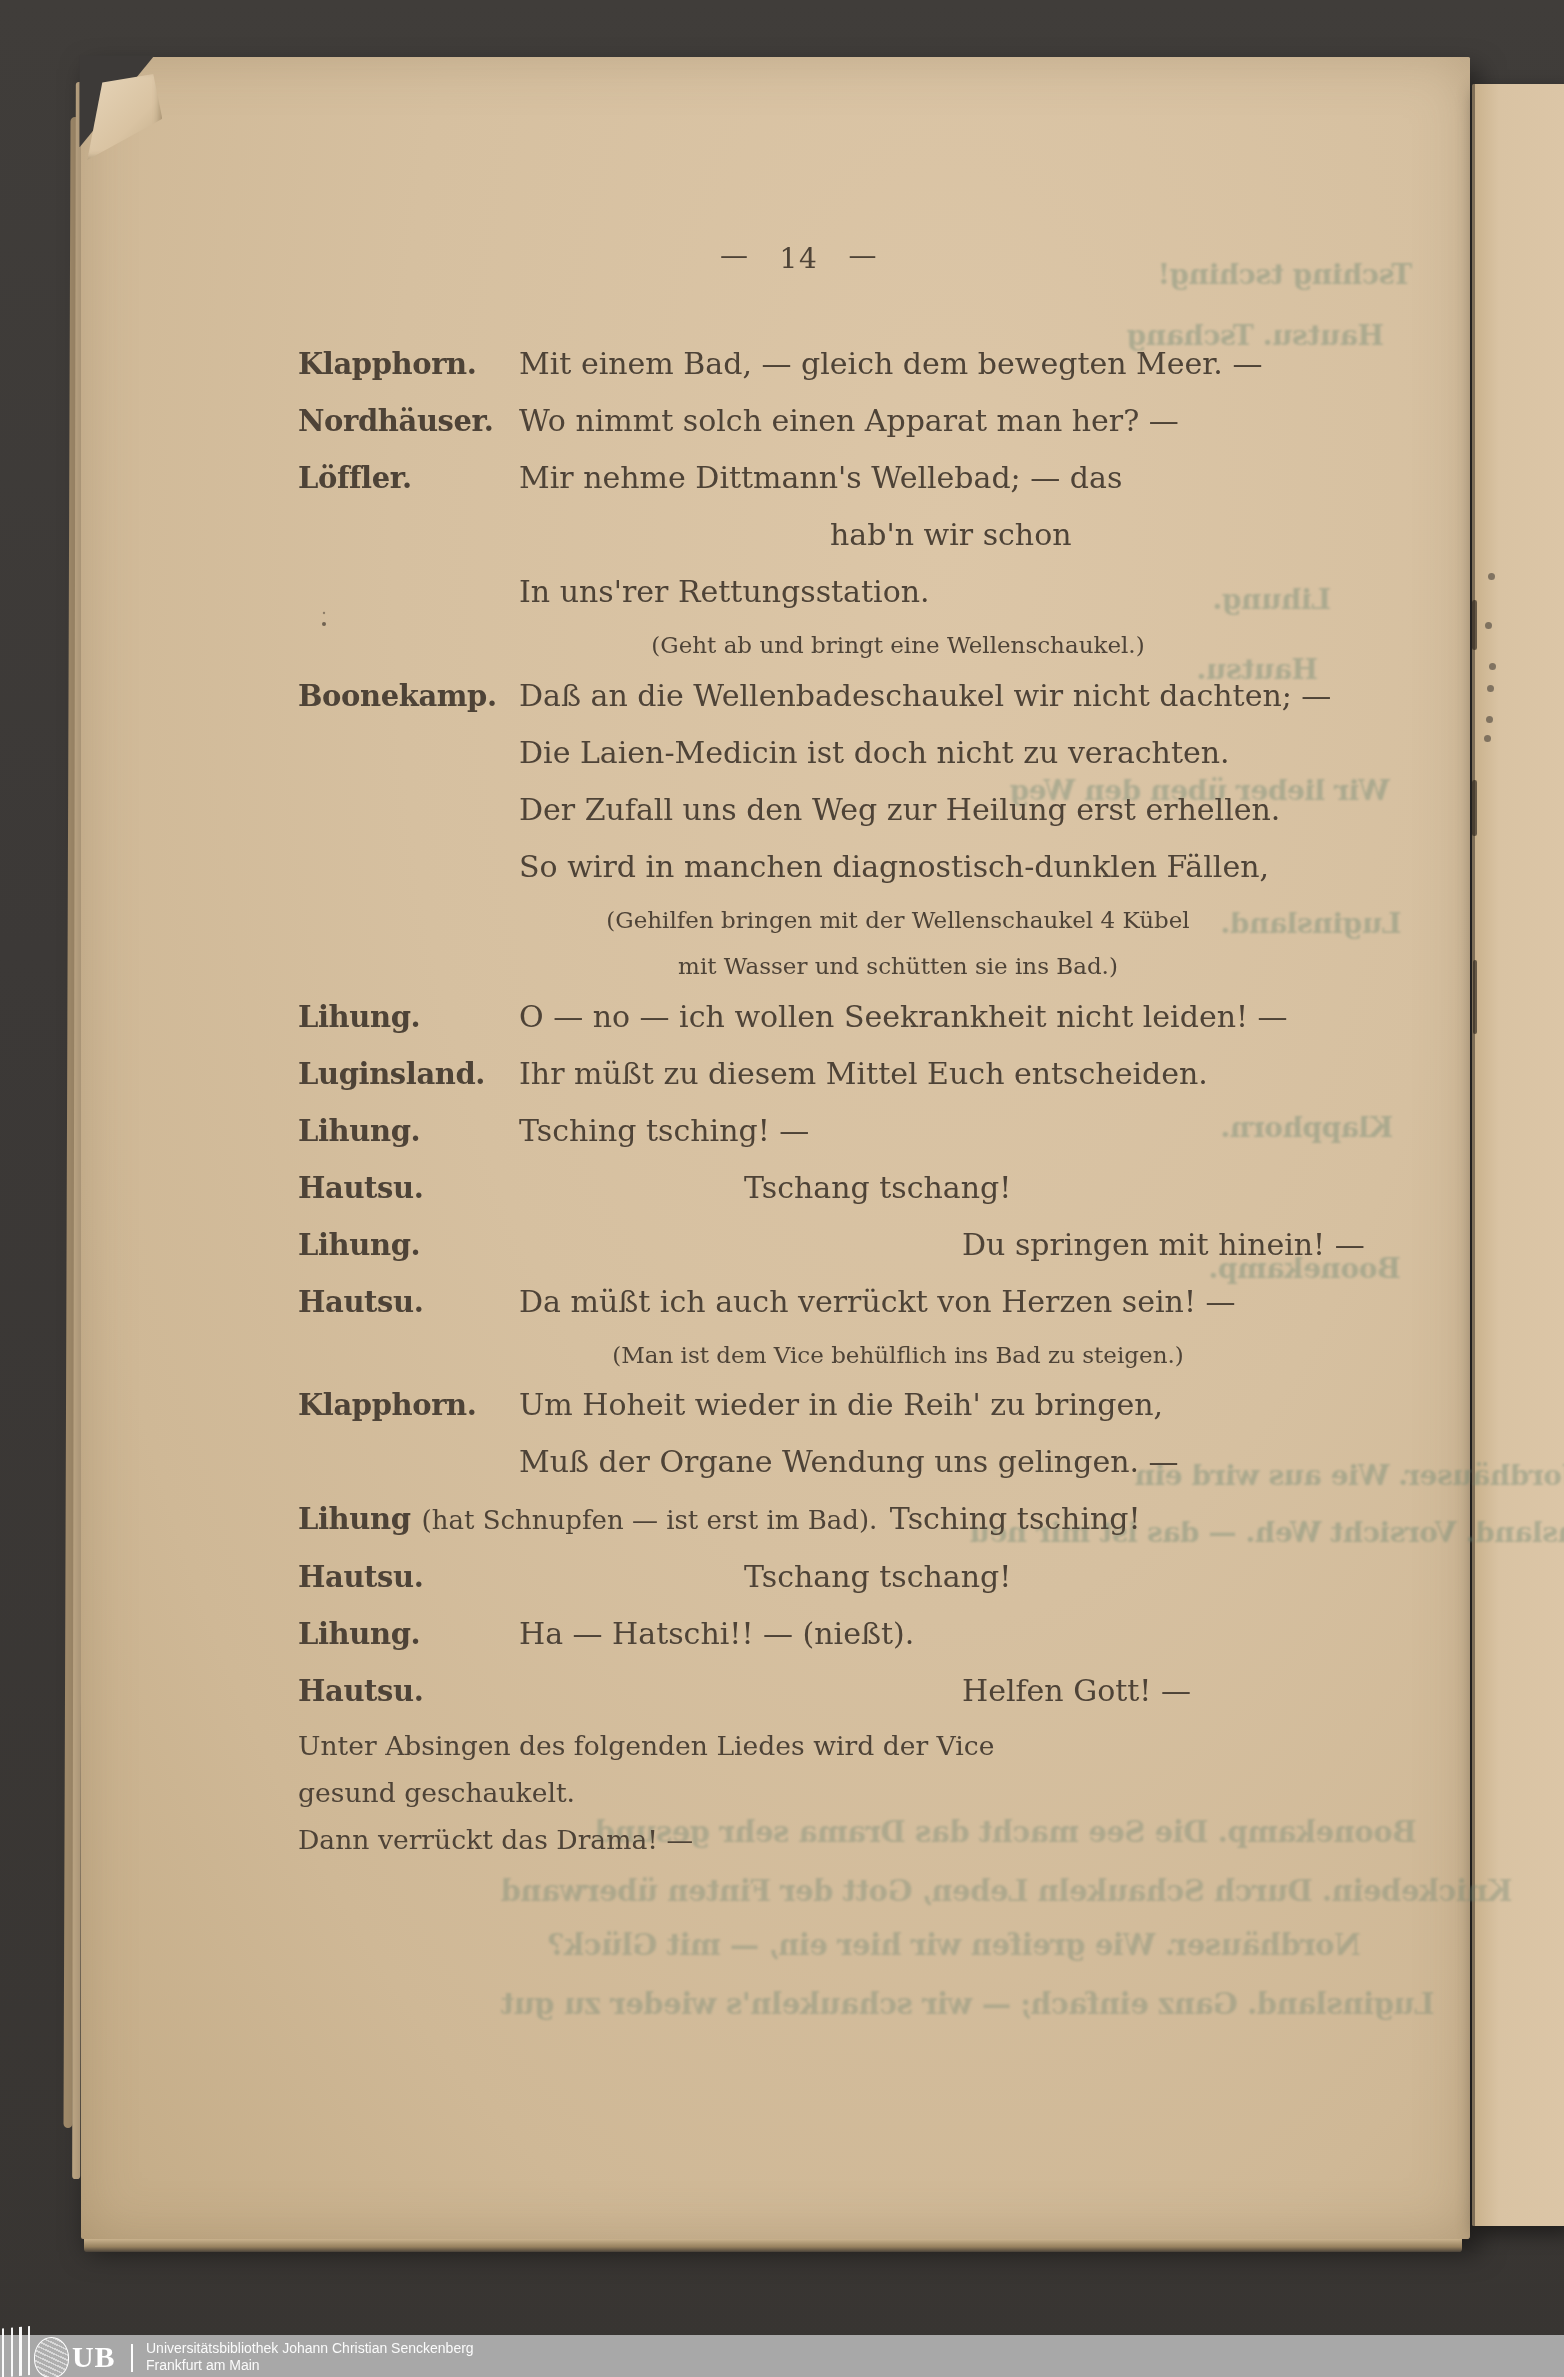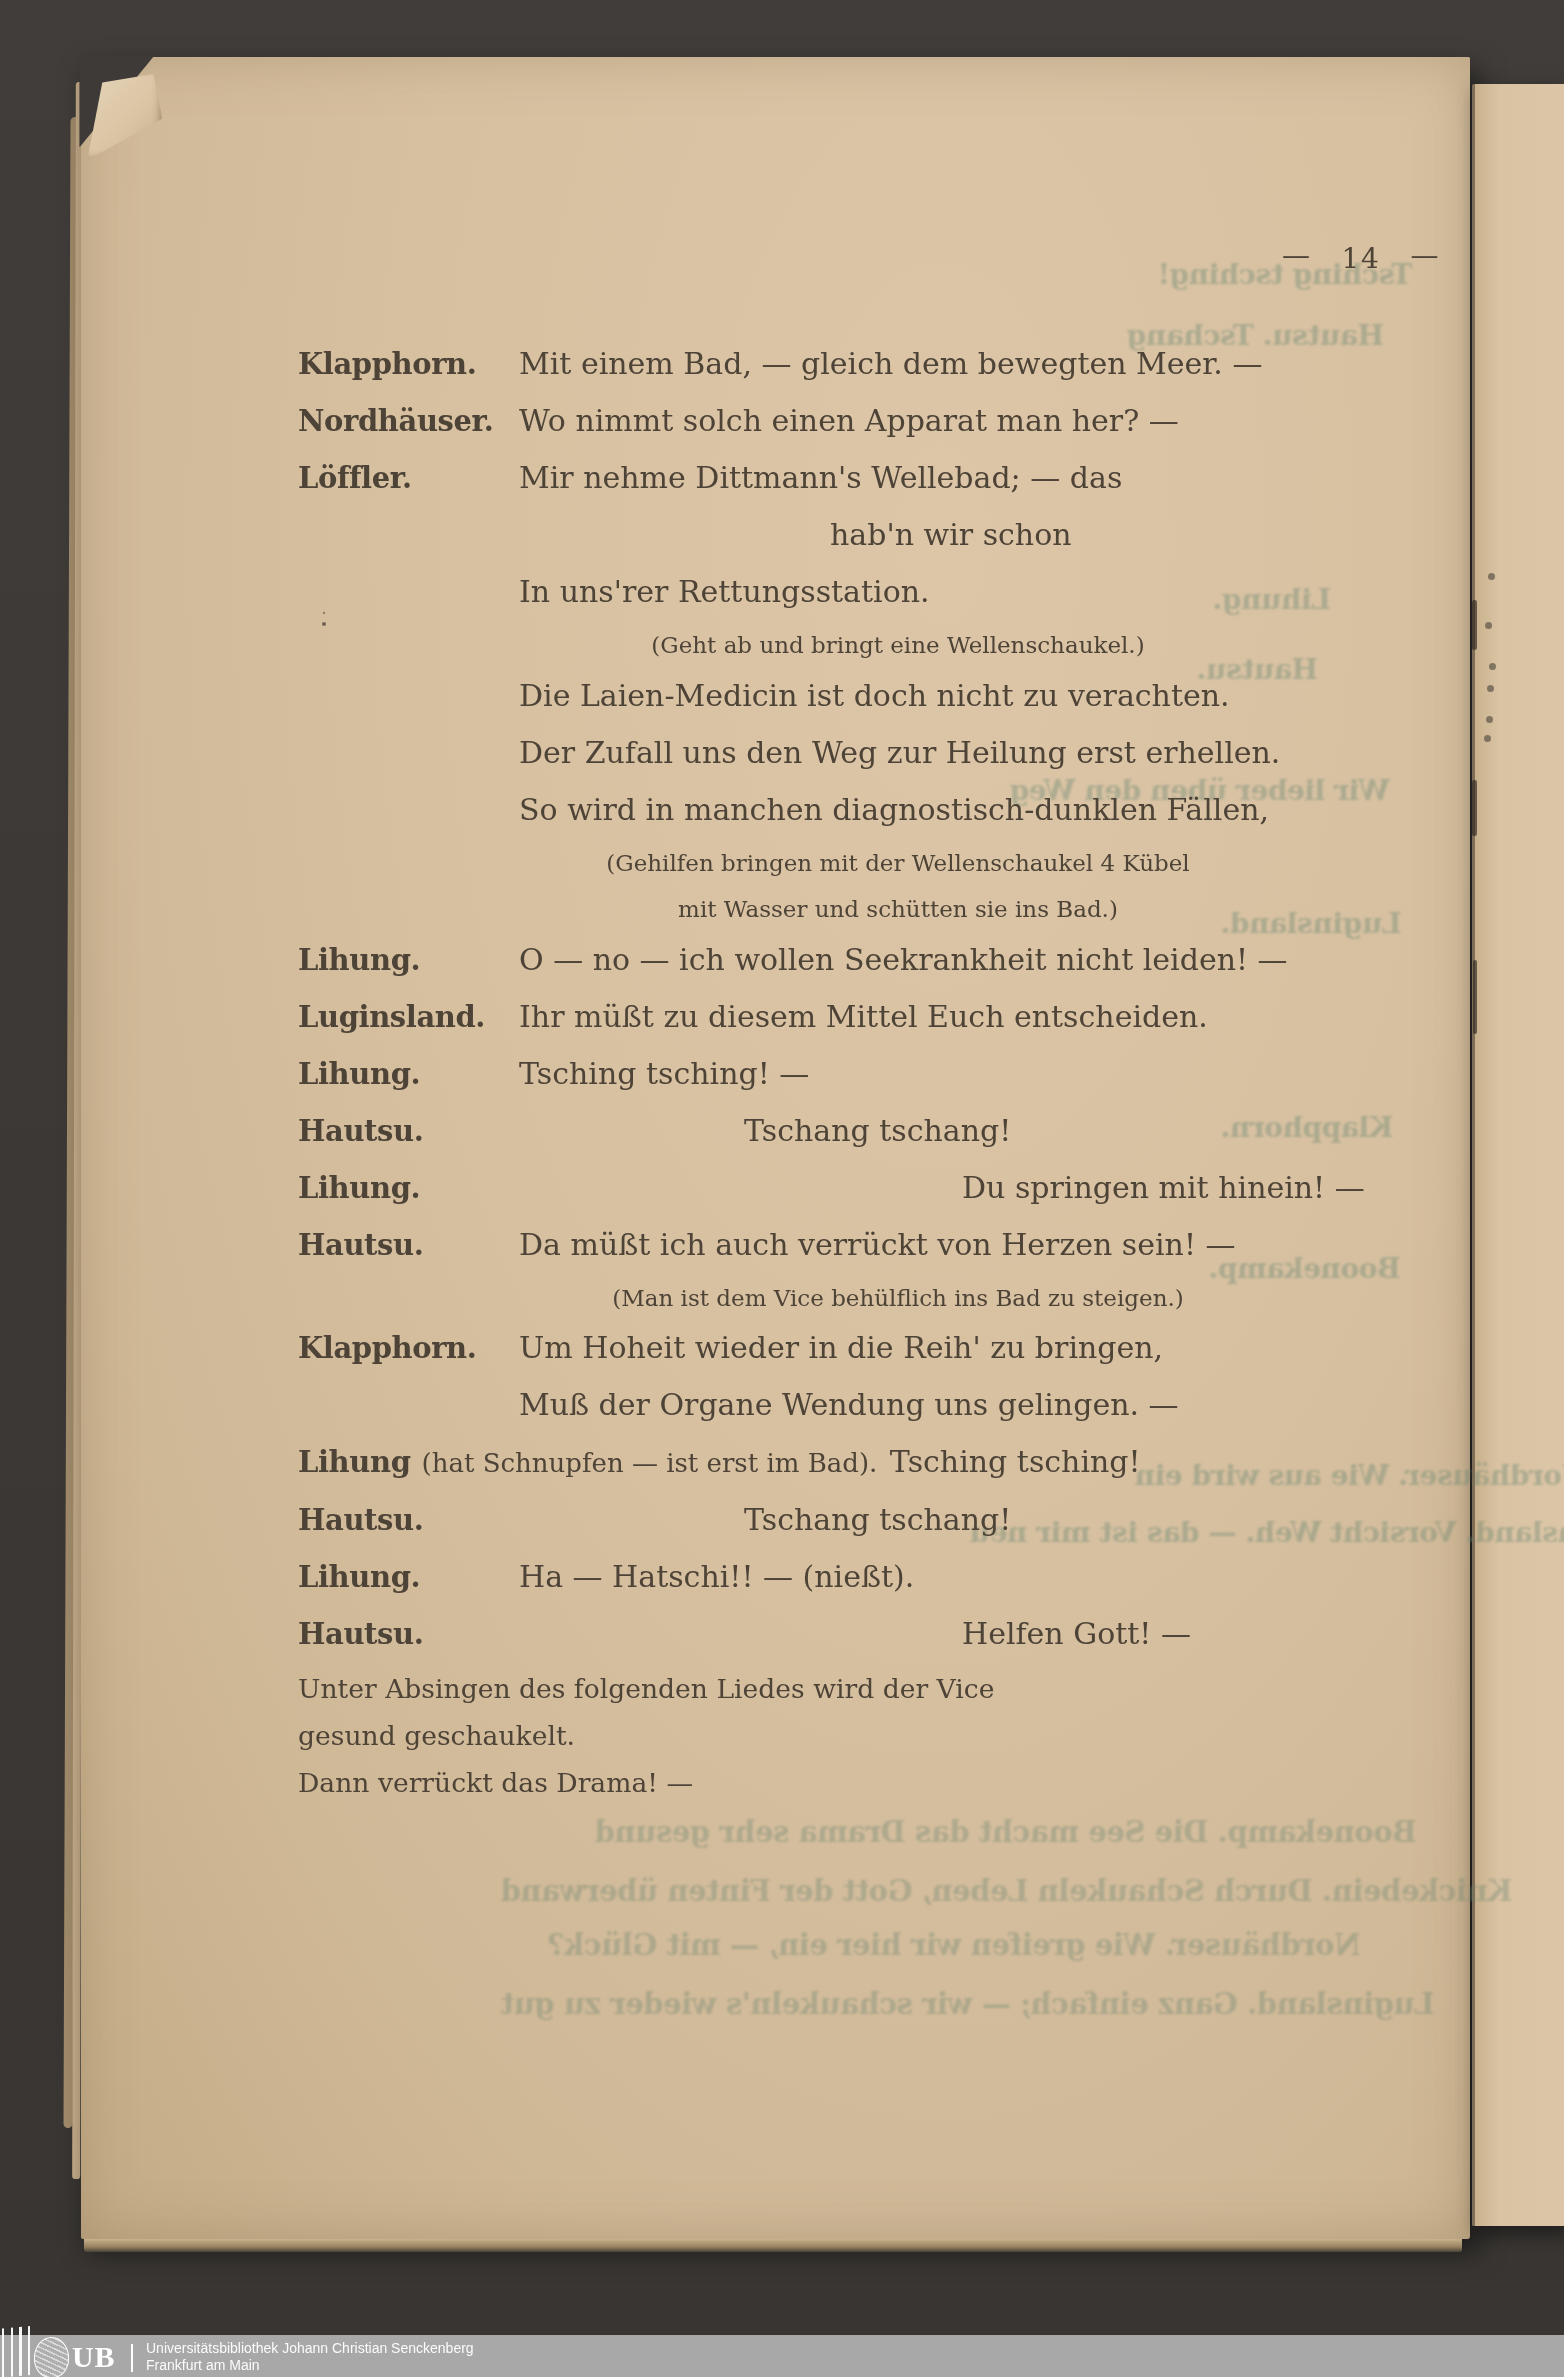--- a/index.html
+++ b/index.html
@@ -38,21 +38,21 @@
     border-left:3.1px solid rgba(95,80,60,.75);
     border-radius:1.6px 2.3px 2.3px 1.6px;
     box-shadow:4.7px 7.8px 19px rgba(0,0,0,.45);
   }
   .next-page .smudge { position:absolute; background:rgba(45,38,30,.65); border-radius:2.3px; }
   .next-page .dot { position:absolute; width:7px; height:7px; border-radius:50%;
     background:rgba(60,55,50,.55); }
   .speck { position:absolute; width:3.9px; height:3.9px; border-radius:50%;
     background:rgba(70,60,50,.7); box-shadow:0 -11px 0 -0.8px rgba(70,60,50,.5); }
   
-  .pagenum { position:absolute; top:185px; left:0; right:0; text-align:right;
+  .pagenum { position:absolute; top:185px; left:0; right:0; text-align:center;
     padding-left:47px; font-size:28px; color:#4e4337; letter-spacing:1.6px; z-index:3; }
   .pagenum .dash { display:inline-block; margin:0 30px; transform:translateY(-3.1px); }
   .script { position:absolute; left:217px; top:288px; width:1130px; z-index:3; }
   .line { display:flex; align-items:baseline; font-size:30px; line-height:38px;
     margin-bottom:19px; color:#4e4337; }
   .line .speaker { flex:0 0 221px; font-weight:700; font-size:29px; letter-spacing:-0.4px; }
   .line.cont { padding-left:221px; }
   .line.cont-right { padding-left:532px; }
   .line.stage { display:block; text-align:center; font-size:23px; line-height:31px;
     margin-bottom:15.6px; padding-left:70px; }
@@ -126,20 +126,24 @@
         <span class="speaker">Löffler.</span>
         <span class="text">Mir nehme Dittmann's Wellebad; — das</span>
       </div>
       <div class="line cont-right">
         <span class="text">hab'n wir schon</span>
       </div>
       <div class="line cont">
         <span class="text">In uns'rer Rettungsstation.</span>
       </div>
       <div class="line stage"><span class="text">(Geht ab und bringt eine Wellenschaukel.)</span></div>
+      <div class="line dialogue">
+        <span class="speaker">Boonekamp.</span>
+        <span class="text">Daß an die Wellenbadeschaukel wir nicht dachten; —</span>
+      </div>
       <div class="line cont">
         <span class="text">Die Laien-Medicin ist doch nicht zu verachten.</span>
       </div>
       <div class="line cont">
         <span class="text">Der Zufall uns den Weg zur Heilung erst erhellen.</span>
       </div>
       <div class="line cont">
         <span class="text">So wird in manchen diagnostisch-dunklen Fällen,</span>
       </div>
       <div class="line stage"><span class="text">(Gehilfen bringen mit der Wellenschaukel 4 Kübel</span></div>

